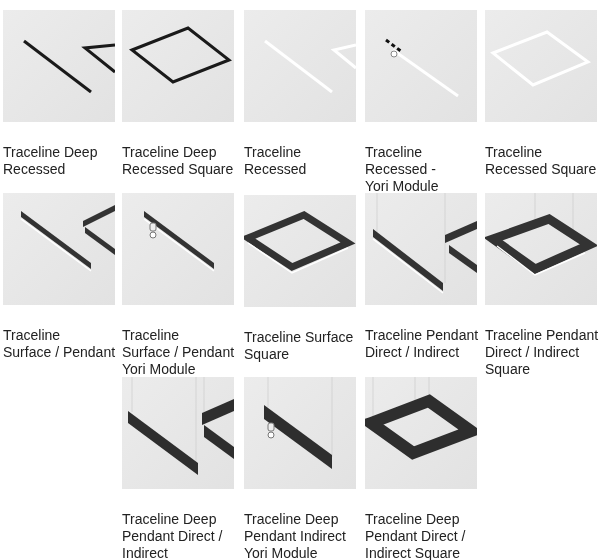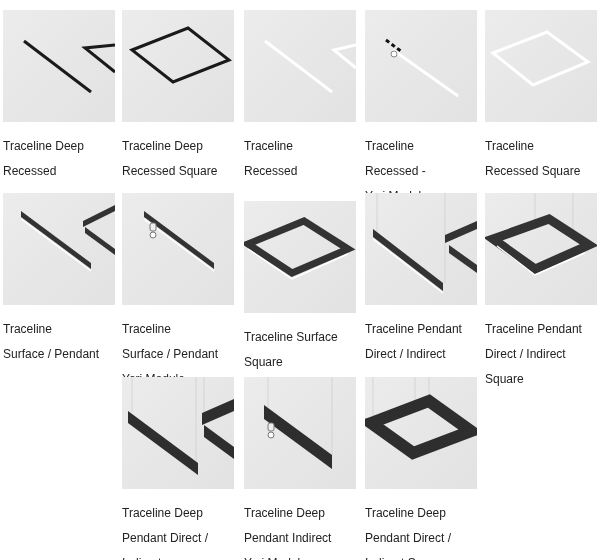--- a/index.html
+++ b/index.html
@@ -1,20 +1,20 @@
 <!DOCTYPE html>
 <html><head>
 <meta charset="utf-8">
 <style>
   html,body{margin:0;padding:0;background:#fff;}
   body{width:600px;height:560px;position:relative;overflow:hidden;font-family:"Liberation Sans",sans-serif;}
   .item{position:absolute;width:120px;cursor:pointer;}
   .thumb{width:112px;height:112px;background:linear-gradient(135deg,#ececec,#e2e2e2);position:relative;overflow:hidden;}
   .thumb svg{position:absolute;left:0;top:0;width:112px;height:112px;}
-  .label{margin-top:12px;font-size:12px;line-height:25px;color:#222;white-space:pre-line;}
+  .label{margin-top:22px;font-size:14px;line-height:17px;color:#222;white-space:pre-line;}
 </style>
 </head>
 <body>
 
 <div class="item" style="left:3px;top:10px">
   <div class="thumb">
     <svg viewBox="0 0 112 112">
         <line x1="21" y1="31" x2="88" y2="82" stroke="#1a1a1a" stroke-width="3"></line>
         <polyline points="112,35 82,38 112,62" fill="none" stroke="#1a1a1a" stroke-width="3"></polyline>
       </svg>
@@ -81,21 +81,21 @@
         <polygon points="22,18 92,70 92,76 22,24" fill="#333"></polygon>
         <line x1="22" y1="26" x2="92" y2="78" stroke="#fff" stroke-width="1.5"></line>
         <rect x="28" y="30" width="6" height="8" rx="2" fill="#eee" stroke="#777"></rect>
         <circle cx="31" cy="42" r="3" fill="#fff" stroke="#777"></circle>
       </svg>
   </div>
   <div class="label">Traceline
 Surface / Pendant
 Yori Module</div>
 </div>
-<div class="item" style="left:244px;top:201px">
+<div class="item" style="left:244px;top:195px">
   <div class="thumb">
     <svg viewBox="0 0 112 112">
         <polygon points="4,43 60,20 104,48 48,72" fill="none" stroke="#333" stroke-width="7"></polygon>
         <polyline points="4,48 48,78 104,53" fill="none" stroke="#fff" stroke-width="1.5"></polyline>
       </svg>
   </div>
   <div class="label">Traceline Surface
 Square</div>
 </div>
 <div class="item" style="left:365px;top:193px">

